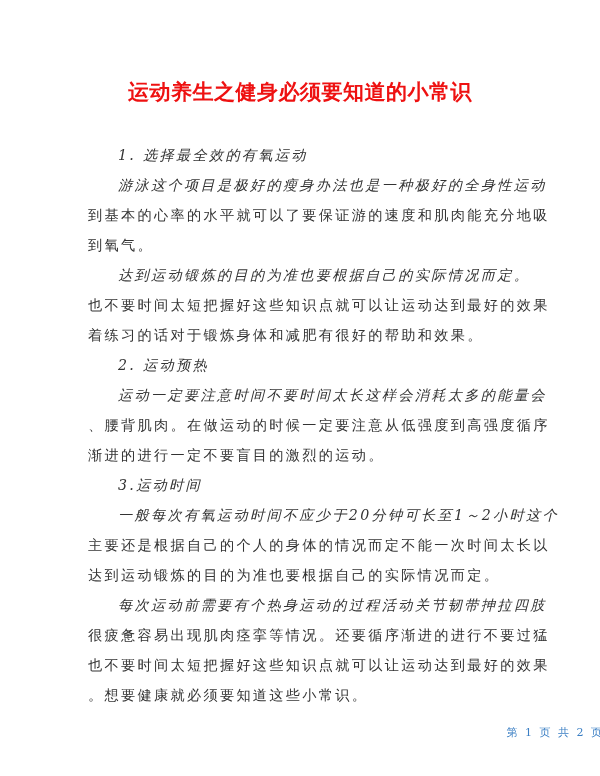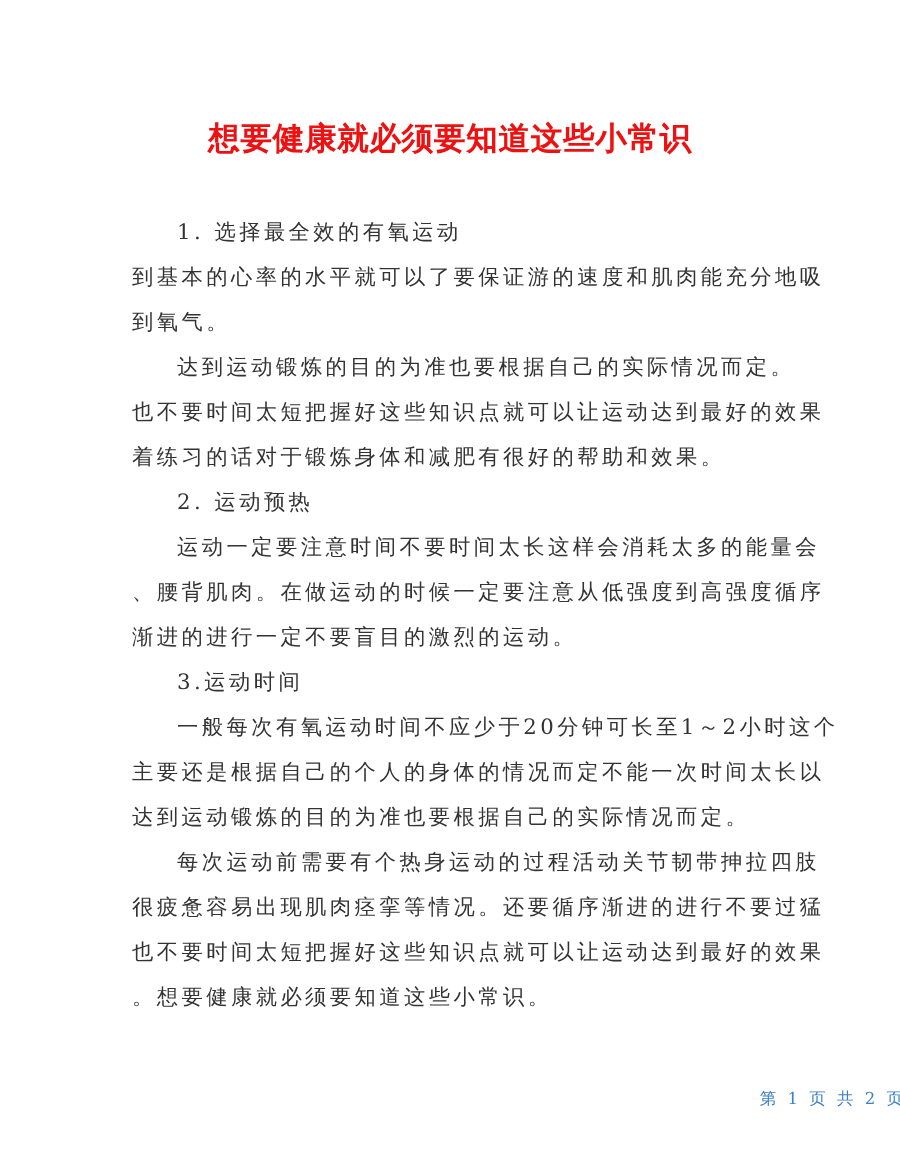--- a/index.html
+++ b/index.html
@@ -4,32 +4,33 @@
   <style>
     html, body { margin: 0; padding: 0; background: #ffffff; }
     body { width: 600px; height: 776px; position: relative; overflow: hidden;
       font-family: "DejaVu Serif", "Liberation Serif", serif; color: #333333; }
     .title { position: absolute; top: 78px; left: 0; width: 600px; text-align: center;
       font-family: "DejaVu Sans", "Liberation Sans", sans-serif; font-weight: bold;
       font-size: 21px; color: #ee1111; letter-spacing: 0.5px; }
     .content { position: absolute; top: 140px; left: 88px; width: 420px; }
     .line { font-size: 14.2px; line-height: 30px; height: 30px; white-space: nowrap;
       letter-spacing: 2.3px; }
-    .indent { padding-left: 30px; }
+    .indent { padding-left: 30px; font-style: italic; }
     .footer { position: absolute; top: 725px; left: 16px; width: 588px; text-align: right;
       font-size: 11px; color: #3b7fc4; letter-spacing: 2px; }
   </style>
 </head>
 <body>
 
-<div class="title">想要健康就必须要知道这些小常识</div>
+<div class="title">运动养生之健身必须要知道的小常识</div>
 
 <div class="content">
   <div class="line indent">1.  选择最全效的有氧运动</div>
   <div>
+    <div class="line indent">游泳这个项目是极好的瘦身办法也是一种极好的全身性运动</div>
     <div class="line">到基本的心率的水平就可以了要保证游的速度和肌肉能充分地吸</div>
     <div class="line">到氧气。</div>
   </div>
   <div>
     <div class="line indent">达到运动锻炼的目的为准也要根据自己的实际情况而定。</div>
     <div class="line">也不要时间太短把握好这些知识点就可以让运动达到最好的效果</div>
     <div class="line">着练习的话对于锻炼身体和减肥有很好的帮助和效果。</div>
   </div>
 
   <div class="line indent">2.  运动预热</div>

